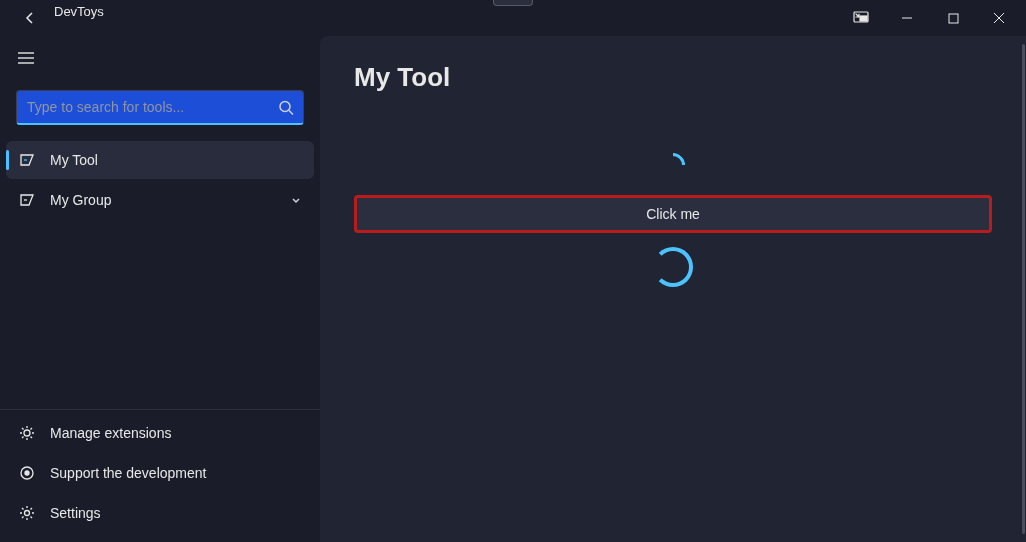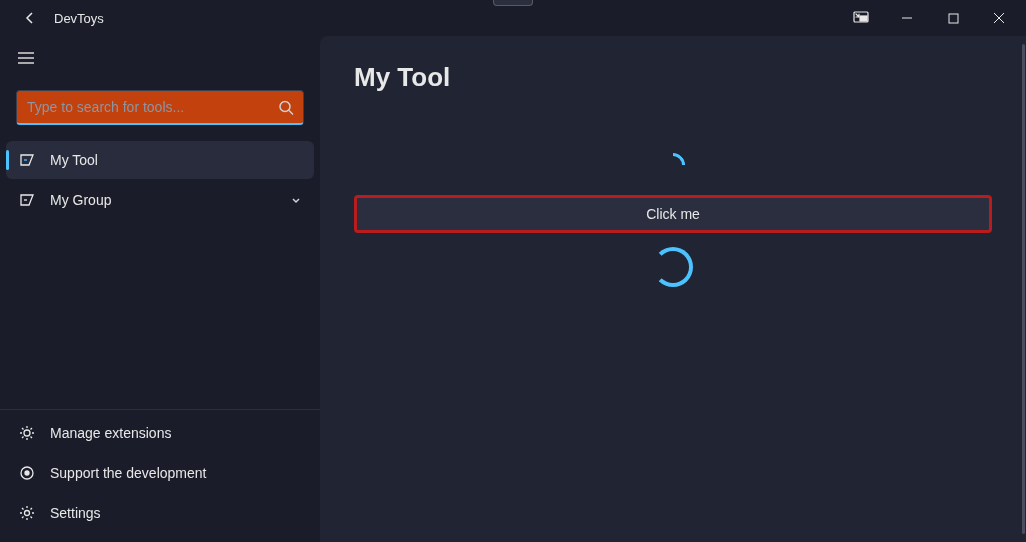--- a/index.html
+++ b/index.html
@@ -17,21 +17,20 @@
     .title-bar {
       height: 36px;
       display: flex;
       align-items: center;
       padding: 0 4px;
       background: #1a1d29;
       position: relative;
     }
     .title-left {
       display: flex;
-      align-items: center;
       gap: 10px;
       padding-left: 12px;
     }
     .back-btn {
       width: 28px;
       height: 28px;
       display: flex;
       align-items: center;
       justify-content: center;
       cursor: pointer;
@@ -77,21 +76,21 @@
       margin-left: 8px;
       cursor: pointer;
       border-radius: 4px;
     }
     .search-wrap {
       margin: 14px 16px 12px 16px;
       position: relative;
     }
     .search-input {
       width: 100%;
-      background: #c2410c;
+      background: #1d4ed8;
       border: 1px solid #3b3f50;
       border-bottom: 2px solid #4cc2ff;
       border-radius: 4px;
       padding: 8px 34px 8px 10px;
       color: #cfd2da;
       font-size: 14px;
       outline: none;
     }
     .search-input::placeholder { color: #8f95a3; }
     .search-icon {

